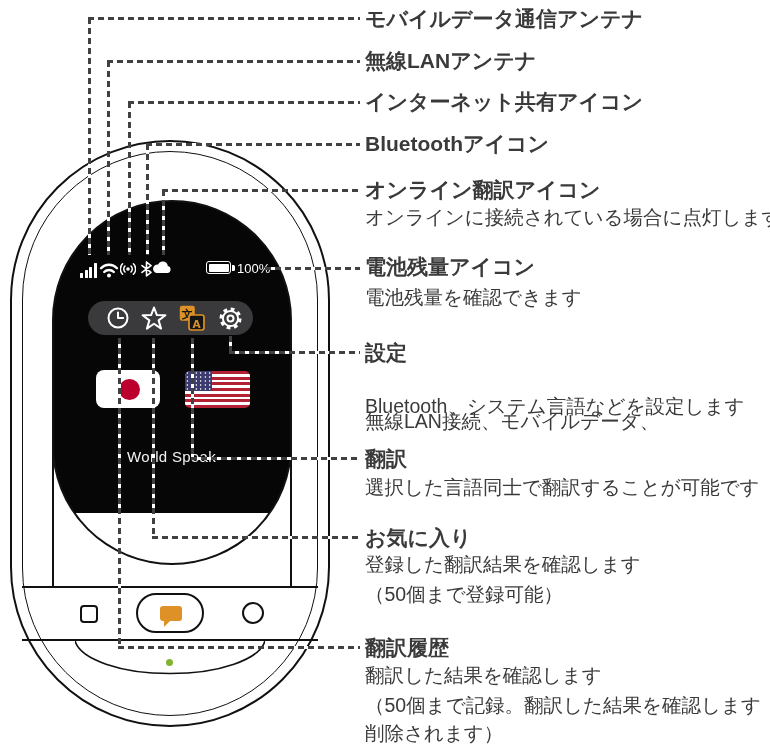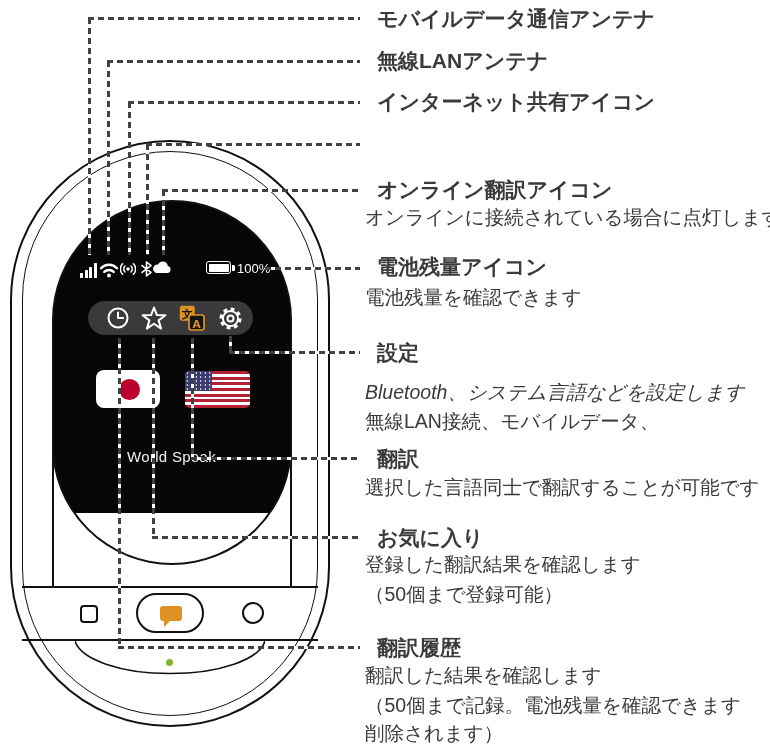--- a/index.html
+++ b/index.html
@@ -47,21 +47,21 @@
   .brand { left:114px; top:448px; width:115px; text-align:center; color:#f2f2f2; font-size:15px; letter-spacing:0.3px; }
 
   
   .dash-h { position:absolute; height:2.5px; z-index:5;
     background:repeating-linear-gradient(90deg,#414141 0 6px,#fff 6px 10px); }
   .dash-v { position:absolute; width:2.5px; z-index:5;
     background:repeating-linear-gradient(180deg,#414141 0 6px,#fff 6px 10px); }
 
   
   .ann-title { position:absolute; left:365px; color:#3a3a3a; font-size:21px; font-weight:700;
-    line-height:25px; white-space:nowrap; z-index:6;margin-left:12px; }
+    line-height:25px; white-space:nowrap; z-index:6; }
   .ann-desc { position:absolute; left:365px; color:#3a3a3a; font-size:19.5px; font-weight:400;
     line-height:28px; white-space:nowrap; z-index:6; }
   svg { display:block; }
 </style>
 </head>
 <body>
 
 <div id="stage">
 
   <div class="abs outer-shell"></div>
@@ -160,29 +160,30 @@
   <div class="dash-v" style="left:191px; top:338px; height:121px;"></div>
   <div class="dash-h" style="left:191px; top:457px; width:169px;"></div>
   <div class="dash-v" style="left:152px; top:338px; height:200px;"></div>
   <div class="dash-h" style="left:152px; top:536px; width:208px;"></div>
   <div class="dash-v" style="left:118px; top:338px; height:310px;"></div>
   <div class="dash-h" style="left:118px; top:646px; width:242px;"></div>
 
   <div class="ann-title" style="top:6px;">モバイルデータ通信アンテナ</div>
   <div class="ann-title" style="top:48px;">無線LANアンテナ</div>
   <div class="ann-title" style="top:89px;">インターネット共有アイコン</div>
+  <div class="ann-title" style="top:131px;">Bluetoothアイコン</div>
   <div class="ann-title" style="top:177px;text-align:right;">オンライン翻訳アイコン</div>
   <div class="ann-desc" style="top:203px;">オンラインに接続されている場合に点灯します</div>
   <div class="ann-title" style="top:255px;font-family:Liberation Serif, serif;">電池残量アイコン</div>
   <div class="ann-desc" style="top:283px;">電池残量を確認できます</div>
   <div class="ann-title" style="top:340px;">設定</div>
   <div class="ann-desc" style="top:367px;margin-top:40px;">無線LAN接続、モバイルデータ、</div>
-  <div class="ann-desc" style="top:378px;font-style:italic;">Bluetooth、システム言語などを設定します</div>
+  <div class="ann-desc" style="top:392px;">Bluetooth、システム言語などを設定します</div>
   <div class="ann-title" style="top:446px;">翻訳</div>
   <div class="ann-desc" style="top:473px;">選択した言語同士で翻訳することが可能です</div>
   <div class="ann-title" style="top:525px;">お気に入り</div>
   <div class="ann-desc" style="top:552px;font-family:Liberation Mono, monospace;">登録した翻訳結果を確認します</div>
   <div class="ann-desc" style="top:580px;">（50個まで登録可能）</div>
   <div class="ann-title" style="top:635px;">翻訳履歴</div>
   <div class="ann-desc" style="top:663px;font-family:Liberation Mono, monospace;">翻訳した結果を確認します</div>
-  <div class="ann-desc" style="top:691px;">（50個まで記録。電池残量を確認できます</div>
+  <div class="ann-desc" style="top:691px;">（50個まで記録。翻訳した結果を確認します</div>
   <div class="ann-desc" style="top:719px;">削除されます）</div>
 </div>
 
 </body></html>

